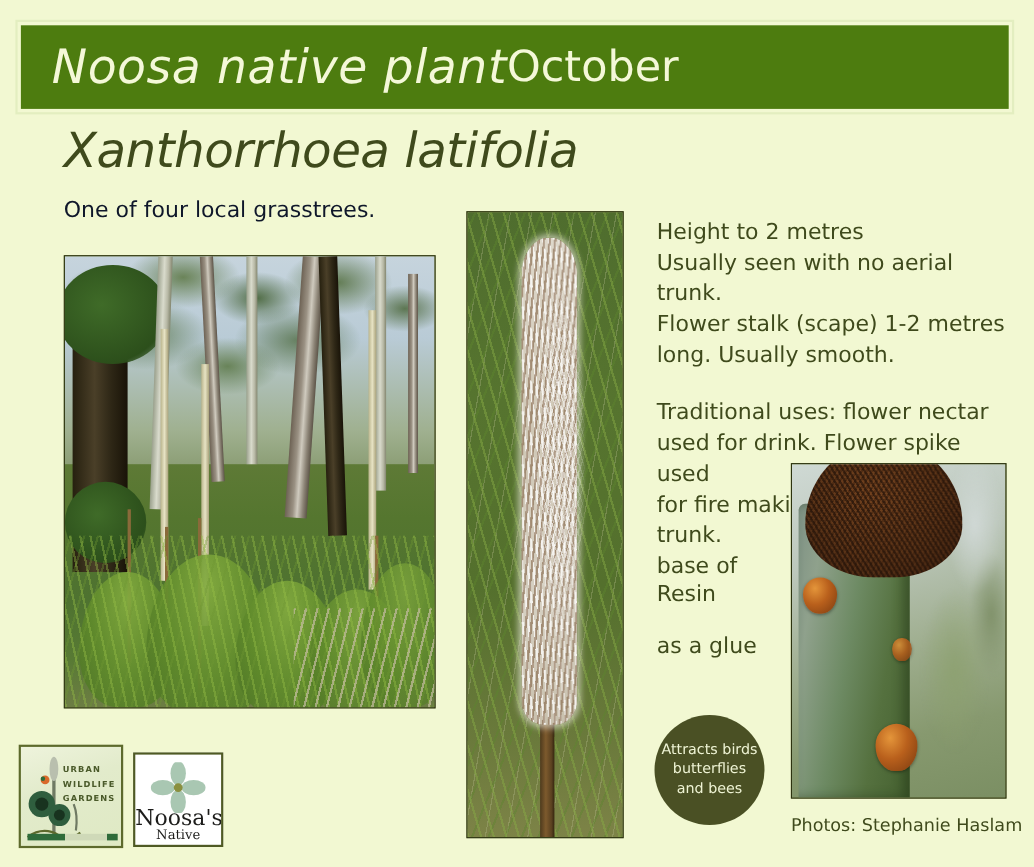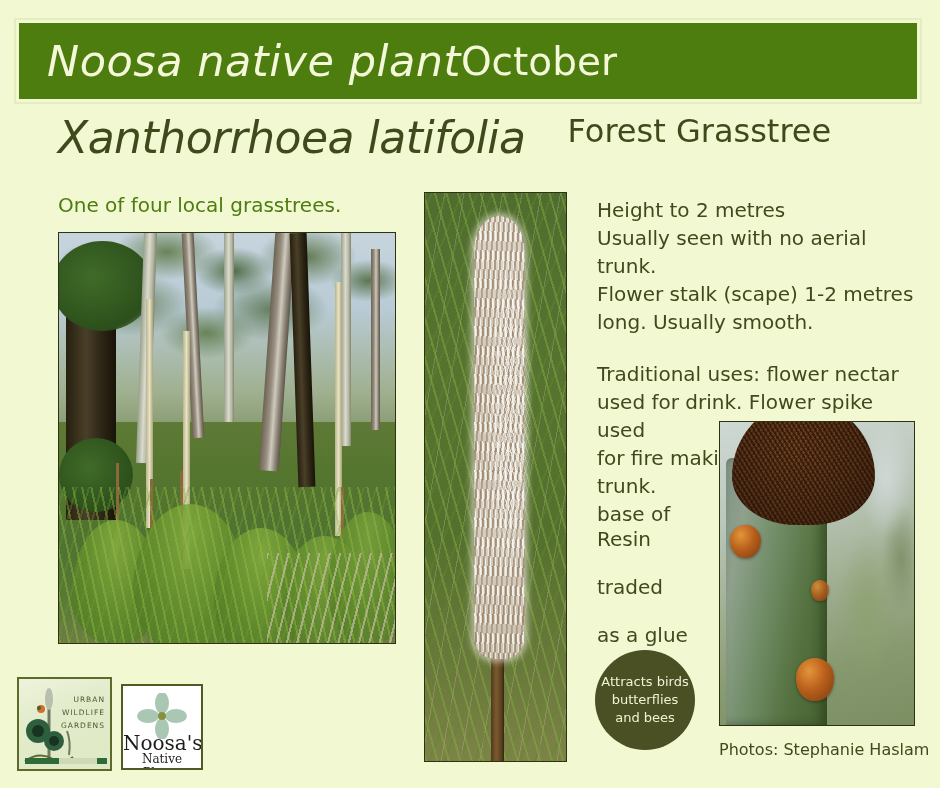--- a/index.html
+++ b/index.html
@@ -63,23 +63,22 @@
   .common-name{
     margin-left:42px;
     font-size:32px;
     color:#3f4a1c;
     white-space:nowrap;
   }
 
   
   .intro-line{
     position:absolute;left:58px;top:178px;
-    font-size:20px;color:#4d7c0f;
-    white-space:nowrap;
-    margin-top:15px;
+    font-size:20px;color:#0f172a;
+    white-space:nowrap;
   }
 
   .photo{
     position:absolute;
     border:1px solid #2d3310;
     box-sizing:border-box;
     overflow:hidden;
     background:#7f8c55;
   }
 
@@ -203,21 +202,21 @@
   }
   .logo-uwg{
     left:17px;top:677px;width:95px;height:94px;
     border:2px solid #5d6a2c;
     background:linear-gradient(160deg,#eef3dc 0%,#e2ebcb 40%,#dfe9c4 100%);
     overflow:hidden;
   }
   .uwg-text{
     position:absolute;right:5px;top:14px;
     font-size:7.5px;line-height:13px;letter-spacing:1px;
-    color:#4a5a2a;text-align:right;font-weight:normal;
+    color:#4a5a2a;text-align:left;font-weight:bold;
   }
   .uwg-art{position:absolute;left:4px;top:8px;width:52px;height:82px;}
   .uwg-bar{position:absolute;left:6px;bottom:5px;width:82px;height:6px;
     background:linear-gradient(90deg,#2f6b3a 0%,#2f6b3a 42%,#cfd9b8 42%,#cfd9b8 88%,#2f6b3a 88%);}
 
   .logo-nnp{
     left:121px;top:684px;width:82px;height:86px;
     border:2px solid #4f5a24;
     background:#ffffff;
     overflow:hidden;
@@ -240,21 +239,20 @@
 
   <div class="banner-wrap">
     <div class="banner">
       <span class="b-title">Noosa native plant</span>
       <span class="b-month">October</span>
     </div>
   </div>
 
   <div class="species-row">
     <span class="sci-name">Xanthorrhoea latifolia</span>
-    <span class="common-name">Forest Grasstree</span>
   </div>
 
   <div class="intro-line">One of four local grasstrees.</div>
 
   <div class="photo photo-forest">
     <div class="ph-inner">
       <div class="sky"></div>
       <div class="canopy"></div>
       <div class="understory"></div>
 
@@ -309,21 +307,20 @@
     <div class="para-gap"></div>
     <p>Traditional uses:  flower nectar</p>
     <p>used for drink.  Flower spike used</p>
     <p>for fire making.  Grubs found at</p>
     <p class="narrow">trunk.</p>
     <p class="narrow">base of</p>
   </div>
 
   <div class="resin-text">
     <p>Resin</p>
-    <p>traded</p>
     <p>as a glue</p>
   </div>
 
   <div class="badge">
     <span>Attracts birds</span>
     <span>butterflies</span>
     <span>and bees</span>
   </div>
 
   <div class="photo photo-resin">

